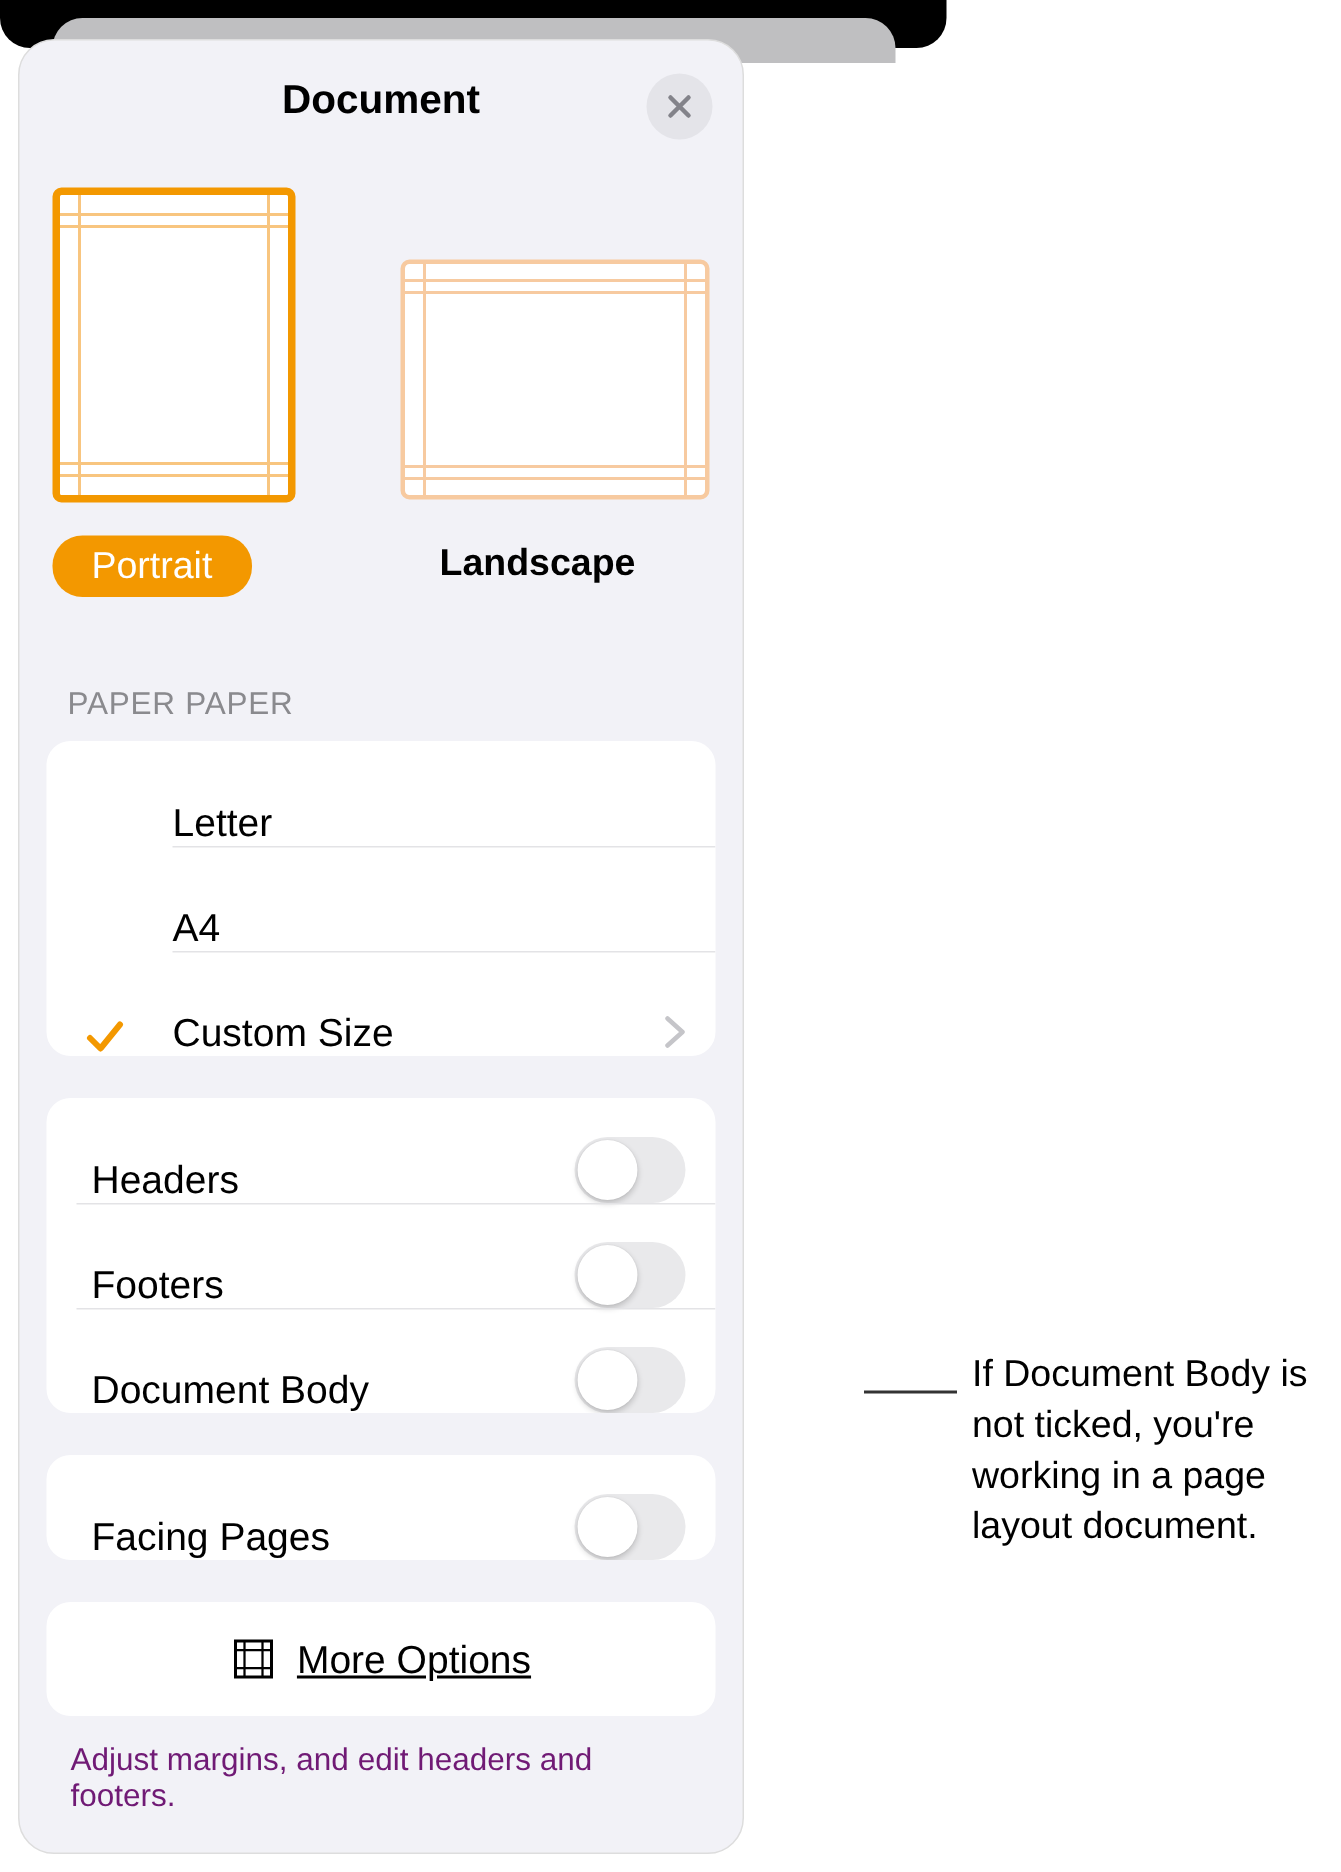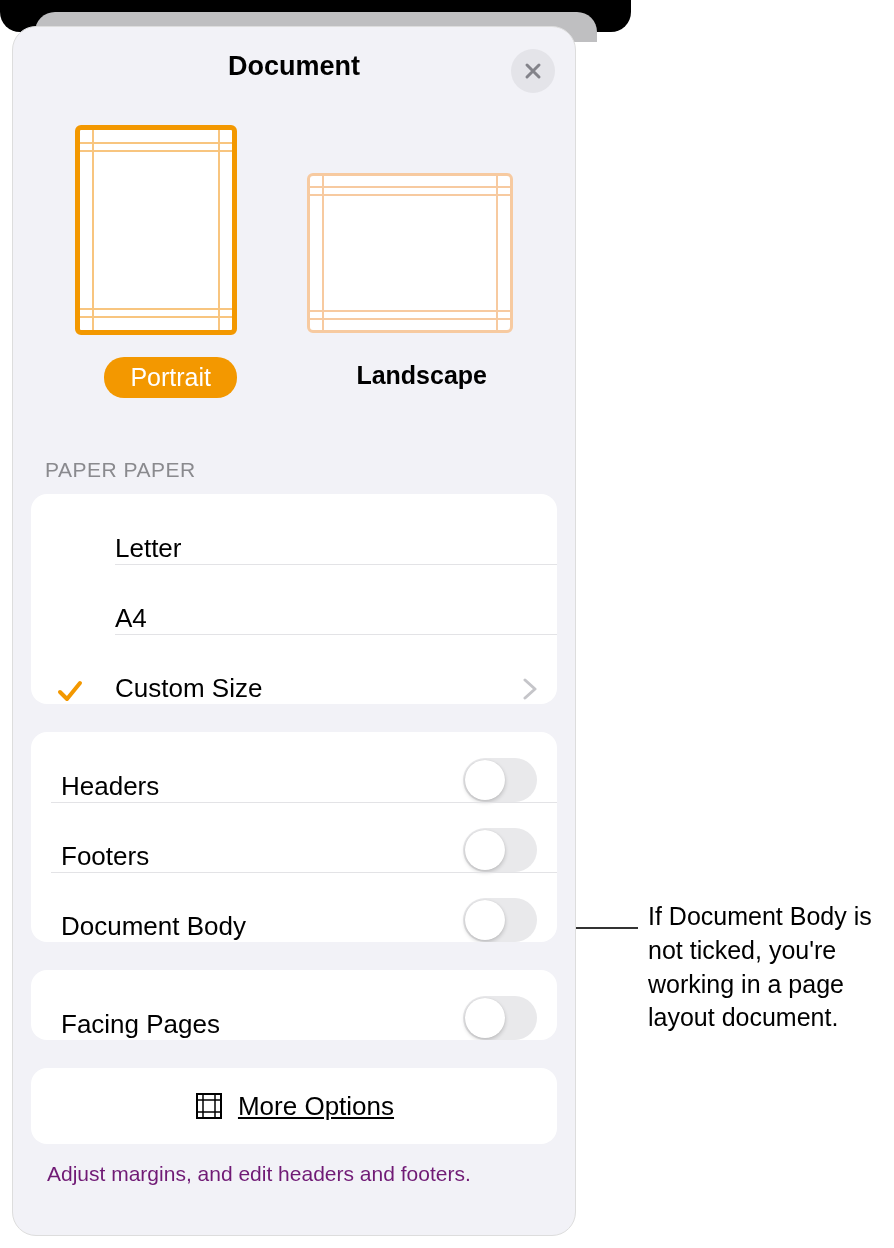--- a/index.html
+++ b/index.html
@@ -20,21 +20,21 @@
   .backdrop-inner {
     position: absolute;
     top: 12px; left: 35px;
     width: 562px; height: 30px;
     background: #bfbfc1;
     border-radius: 20px 20px 0 0;
   }
   .sheet {
     position: absolute;
     top: 26px; left: 12px;
-    width: 564px;
+    width: 484px;
     height: 1210px;
     background: #f2f2f7;
     border-radius: 24px;
     overflow: hidden;
     border: 1px solid #ddd;
   }
   .sheet-header {
     height: 78px;
     display: flex;
     align-items: center;
@@ -62,21 +62,21 @@
 
   .orientation-row {
     display: flex;
     justify-content: center;
     gap: 70px;
     padding: 20px 0 30px 0;
   }
   .orient-col {
     display: flex;
     flex-direction: column;
-    align-items: flex-end;
+    align-items: flex-start;
     gap: 22px;
     cursor: pointer;
   }
   .page-thumb {
     background: #fff;
     border-radius: 6px;
     position: relative;
     overflow: hidden;
   }
   .page-thumb.portrait {

